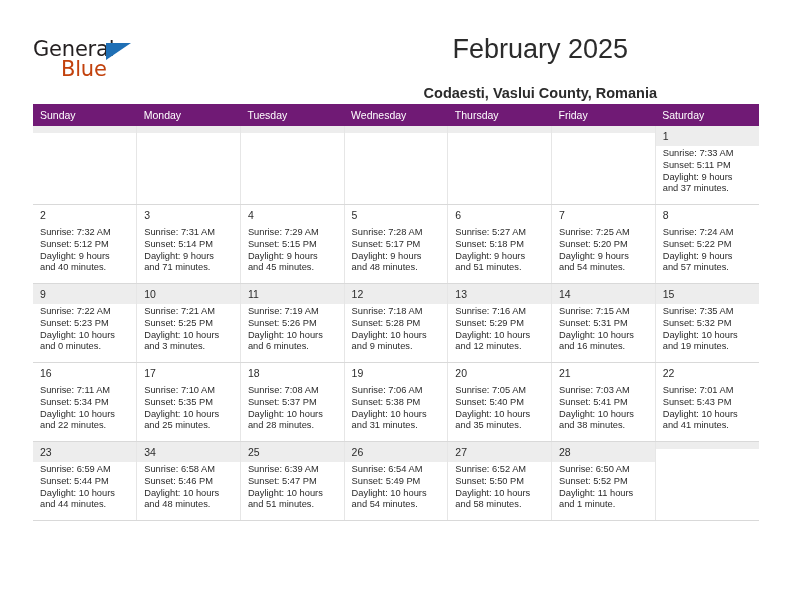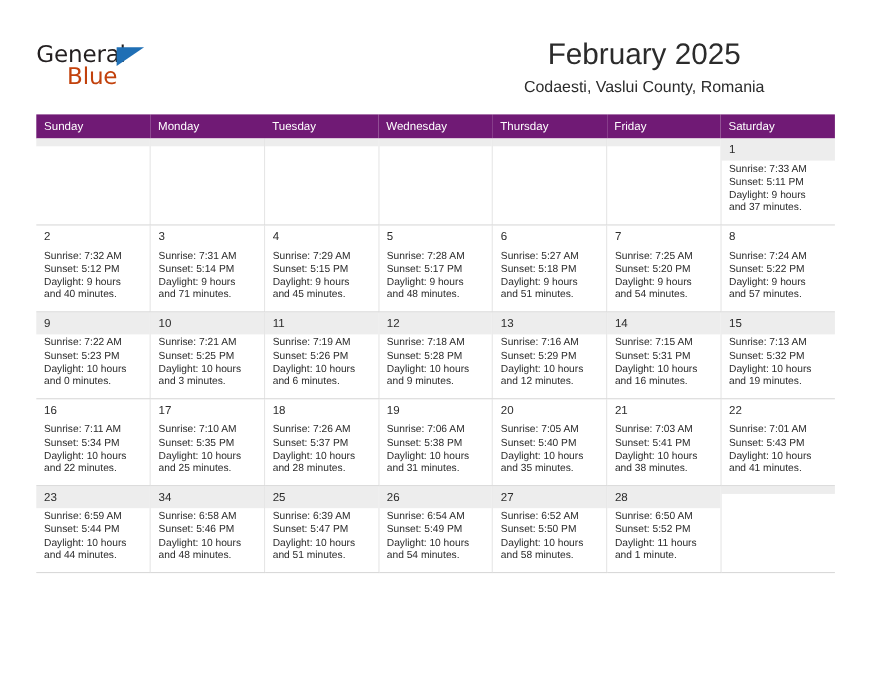--- a/index.html
+++ b/index.html
@@ -21,21 +21,20 @@
     box-sizing: border-box;
   }
 
   
   .header {
     position: absolute;
     left: 0;
     top: 0;
     width: 692px;
     height: 104px;
-    padding-left: 38px;
   }
   .logo {
     position: absolute;
     left: 33px;
     top: 38px;
     width: 120px;
     height: 46px;
   }
   .logo-general {
     position: absolute;
@@ -75,24 +74,24 @@
     text-align: center;
   }
   .title {
     font-size: 27px;
     color: #2b2b2b;
     font-weight: 400;
     line-height: 34px;
     white-space: nowrap;
   }
   .subtitle {
-    margin-top: 5px;
+    margin-top: 18px;
     font-size: 14.5px;
     color: #2b2b2b;
-    font-weight: 400;
+    font-weight: 700;
     line-height: 18px;
     white-space: nowrap;
   }
 
   
   .calendar {
     position: absolute;
     left: 33px;
     top: 104px;
     width: 726px;
@@ -417,21 +416,21 @@
                 <div>and 16 minutes.</div>
               </div>
             </div>
           </td>
           <td>
             <div class="cell-inner">
               <div class="strip">
                 <div class="daynum">15</div>
               </div>
               <div class="info">
-                <div>Sunrise: 7:13 AM</div>
+                <div>Sunrise: 7:35 AM</div>
                 <div>Sunset: 5:32 PM</div>
                 <div>Daylight: 10 hours</div>
                 <div>and 19 minutes.</div>
               </div>
             </div>
           </td>
         </tr>
         <tr class="plain">
           <td>
             <div class="cell-inner">
@@ -458,21 +457,21 @@
                 <div>and 25 minutes.</div>
               </div>
             </div>
           </td>
           <td>
             <div class="cell-inner">
               <div class="strip">
                 <div class="daynum">18</div>
               </div>
               <div class="info">
-                <div>Sunrise: 7:26 AM</div>
+                <div>Sunrise: 7:08 AM</div>
                 <div>Sunset: 5:37 PM</div>
                 <div>Daylight: 10 hours</div>
                 <div>and 28 minutes.</div>
               </div>
             </div>
           </td>
           <td>
             <div class="cell-inner">
               <div class="strip">
                 <div class="daynum">19</div>

